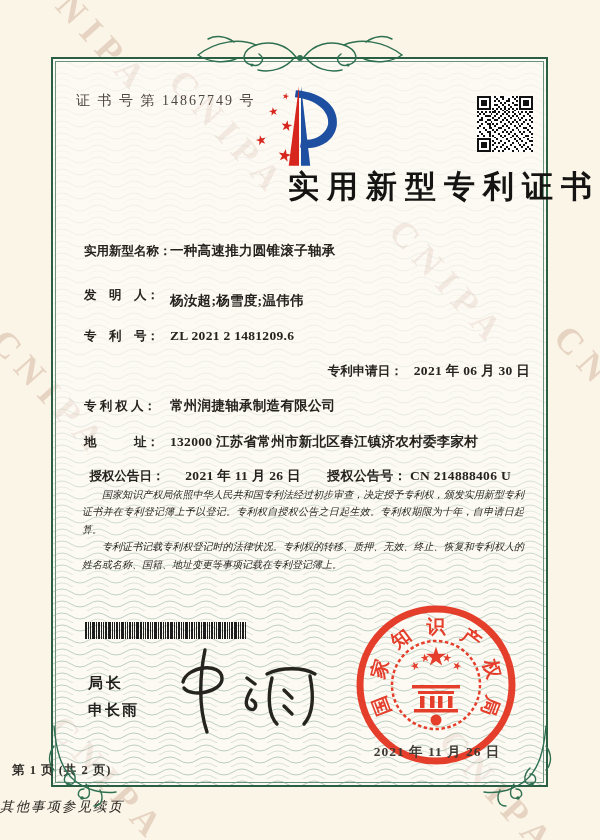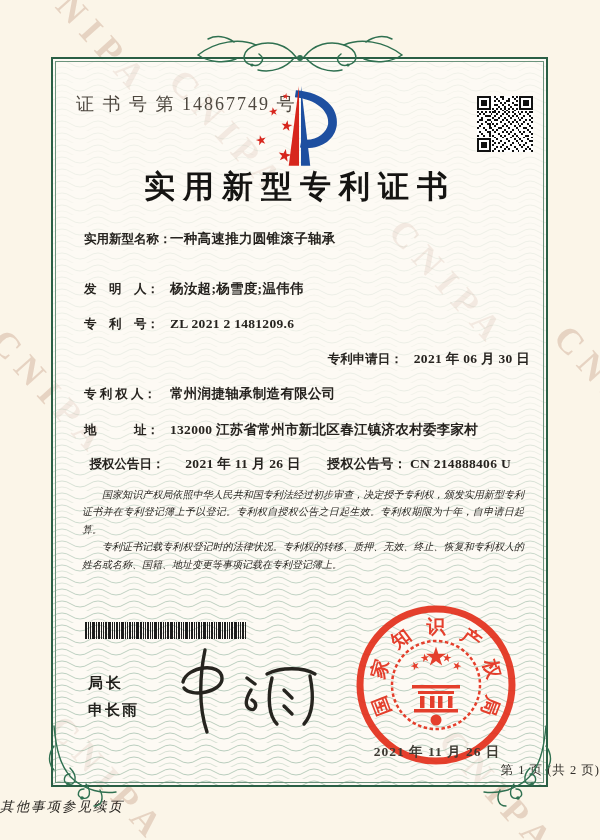--- a/index.html
+++ b/index.html
@@ -8,44 +8,44 @@
   .wm{position:absolute;font-weight:bold;font-size:36px;letter-spacing:9px;
       color:rgba(200,160,138,0.40);transform:rotate(48deg);z-index:1;
       font-family:"Liberation Serif",serif;white-space:nowrap;}
   .frame{position:absolute;left:51px;top:57px;width:493px;height:726px;
          border:2px solid #2a5f45;background:rgba(255,255,255,0.50);z-index:2;}
   .frame::before{content:"";position:absolute;inset:2px;border:1px solid #6b937c;pointer-events:none;}
   .guilloche{position:absolute;left:0;top:0;width:100%;height:100%;
              -webkit-mask-image:linear-gradient(to bottom,rgba(0,0,0,.18) 0%,rgba(0,0,0,.25) 45%,rgba(0,0,0,.9) 75%,rgba(0,0,0,1) 100%);
              mask-image:linear-gradient(to bottom,rgba(0,0,0,.18) 0%,rgba(0,0,0,.25) 45%,rgba(0,0,0,.9) 75%,rgba(0,0,0,1) 100%);}
   .abs{position:absolute;z-index:3;}
-  .cert-no{left:76px;top:92px;font-size:18px;letter-spacing:2px;color:#4d473f;}
+  .cert-no{left:76px;top:92px;font-size:14px;letter-spacing:2px;color:#4d473f;}
   .logo{left:246px;top:82px;width:108px;height:90px;}
   .qr{left:477px;top:96px;width:56px;height:56px;}
-  .title{left:0;right:0;top:166px;text-align:center;font-size:31px;font-weight:700;
+  .title{left:0;right:0;top:166px;text-align:right;font-size:31px;font-weight:700;
          letter-spacing:8px;color:#151412;}
   .row{left:84px;width:446px;display:flex;align-items:baseline;
        font-size:13.5px;font-weight:600;color:#26231f;letter-spacing:.3px;white-space:nowrap;}
   .flabel{flex:none;width:86px;font-size:12.5px;letter-spacing:0;}
-  .fvalue{flex:none;}
+  .fvalue{flex:none;margin-top:12px;}
   .fvalue.fixed{width:146px;}
   .flabel2{flex:none;width:86px;font-size:13px;margin-left:8px;}
   .body-text{left:82px;top:486px;width:442px;font-size:10px;line-height:1.74;
              font-style:italic;color:#2a2723;text-align:justify;}
   .body-text p{margin:0;text-indent:2em;}
   .barcode{left:85px;top:622px;width:161px;height:17px;}
   .sig-role{left:88px;top:674px;font-size:15px;font-weight:700;color:#24221e;
             font-family:"Liberation Sans",sans-serif;letter-spacing:3px;}
   .sig-name{left:88px;top:701px;font-size:15px;font-weight:700;color:#24221e;
             font-family:"Liberation Sans",sans-serif;letter-spacing:2px;}
   .signature{left:163px;top:634px;width:175px;height:108px;}
   .seal{left:352px;top:601px;width:168px;height:168px;z-index:3;}
   .seal-date{left:354px;top:743px;width:166px;text-align:center;font-size:13.5px;
              color:#3e3a33;letter-spacing:1px;z-index:4;font-weight:600;}
-  .page-num{left:3px;right:0;top:762px;text-align:right;font-size:12.5px;color:#33302b;letter-spacing:1px;}
+  .page-num{left:12px;right:0;top:762px;text-align:left;font-size:12.5px;color:#33302b;letter-spacing:1px;font-weight:bold;}
   .note{left:0;right:0;top:798px;text-align:left;font-size:13.5px;font-style:italic;
         color:#2a2723;letter-spacing:2px;}
   .ornament{z-index:4;}
 </style>
 </head>
 <body>
 
 <span class="wm" style="left:14px;top:10px;">CNIPA</span>
 <span class="wm" style="left:150px;top:112px;">CNIPA</span>
 <span class="wm" style="left:370px;top:262px;">CNIPA</span>
@@ -167,21 +167,21 @@
              M8,28h1v1h-1z M11,28h1v1h-1z M13,28h1v1h-1z M18,28h1v1h-1z M21,28h1v1h-1z M24,28h1v1h-1z M28,28h1v1h-1z"></path>
   </g>
 </svg>
 
 <div class="abs title">实用新型专利证书</div>
 
 <div class="abs row" style="top:230px;">
   <span class="flabel">实用新型名称：</span>
   <span class="fvalue">一种高速推力圆锥滚子轴承</span>
 </div>
-<div class="abs row" style="top:280px;">
+<div class="abs row" style="top:280px;align-items:center;">
   <span class="flabel">发　明　人：</span>
   <span class="fvalue">杨汝超;杨雪度;温伟伟</span>
 </div>
 <div class="abs row" style="top:316px;">
   <span class="flabel">专　利　号：</span>
   <span class="fvalue">ZL 2021 2 1481209.6</span>
 </div>
 <div class="abs row" style="top:350px;justify-content:flex-end;">
   <span class="flabel">专利申请日：</span>
   <span class="fvalue">2021 年 06 月 30 日</span>

